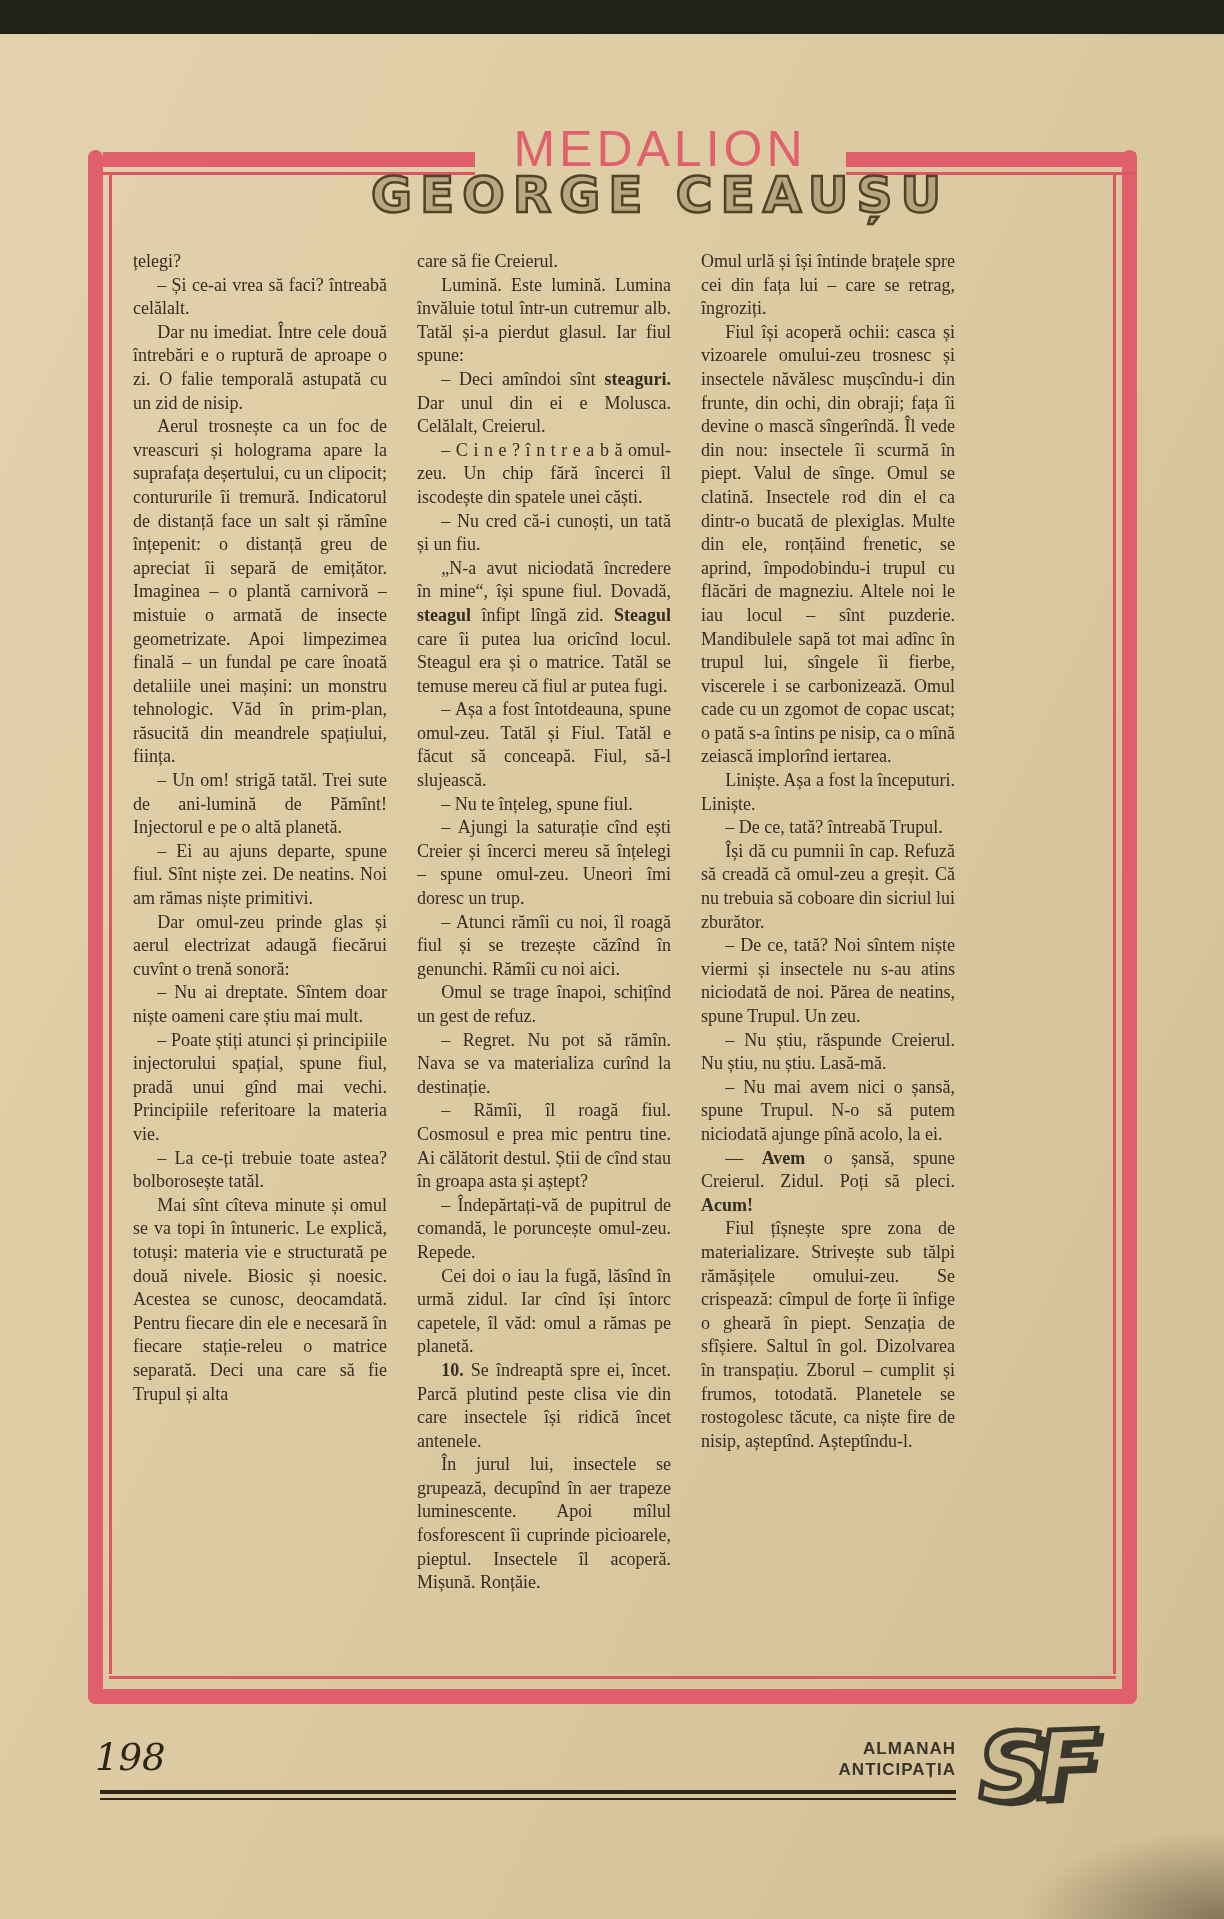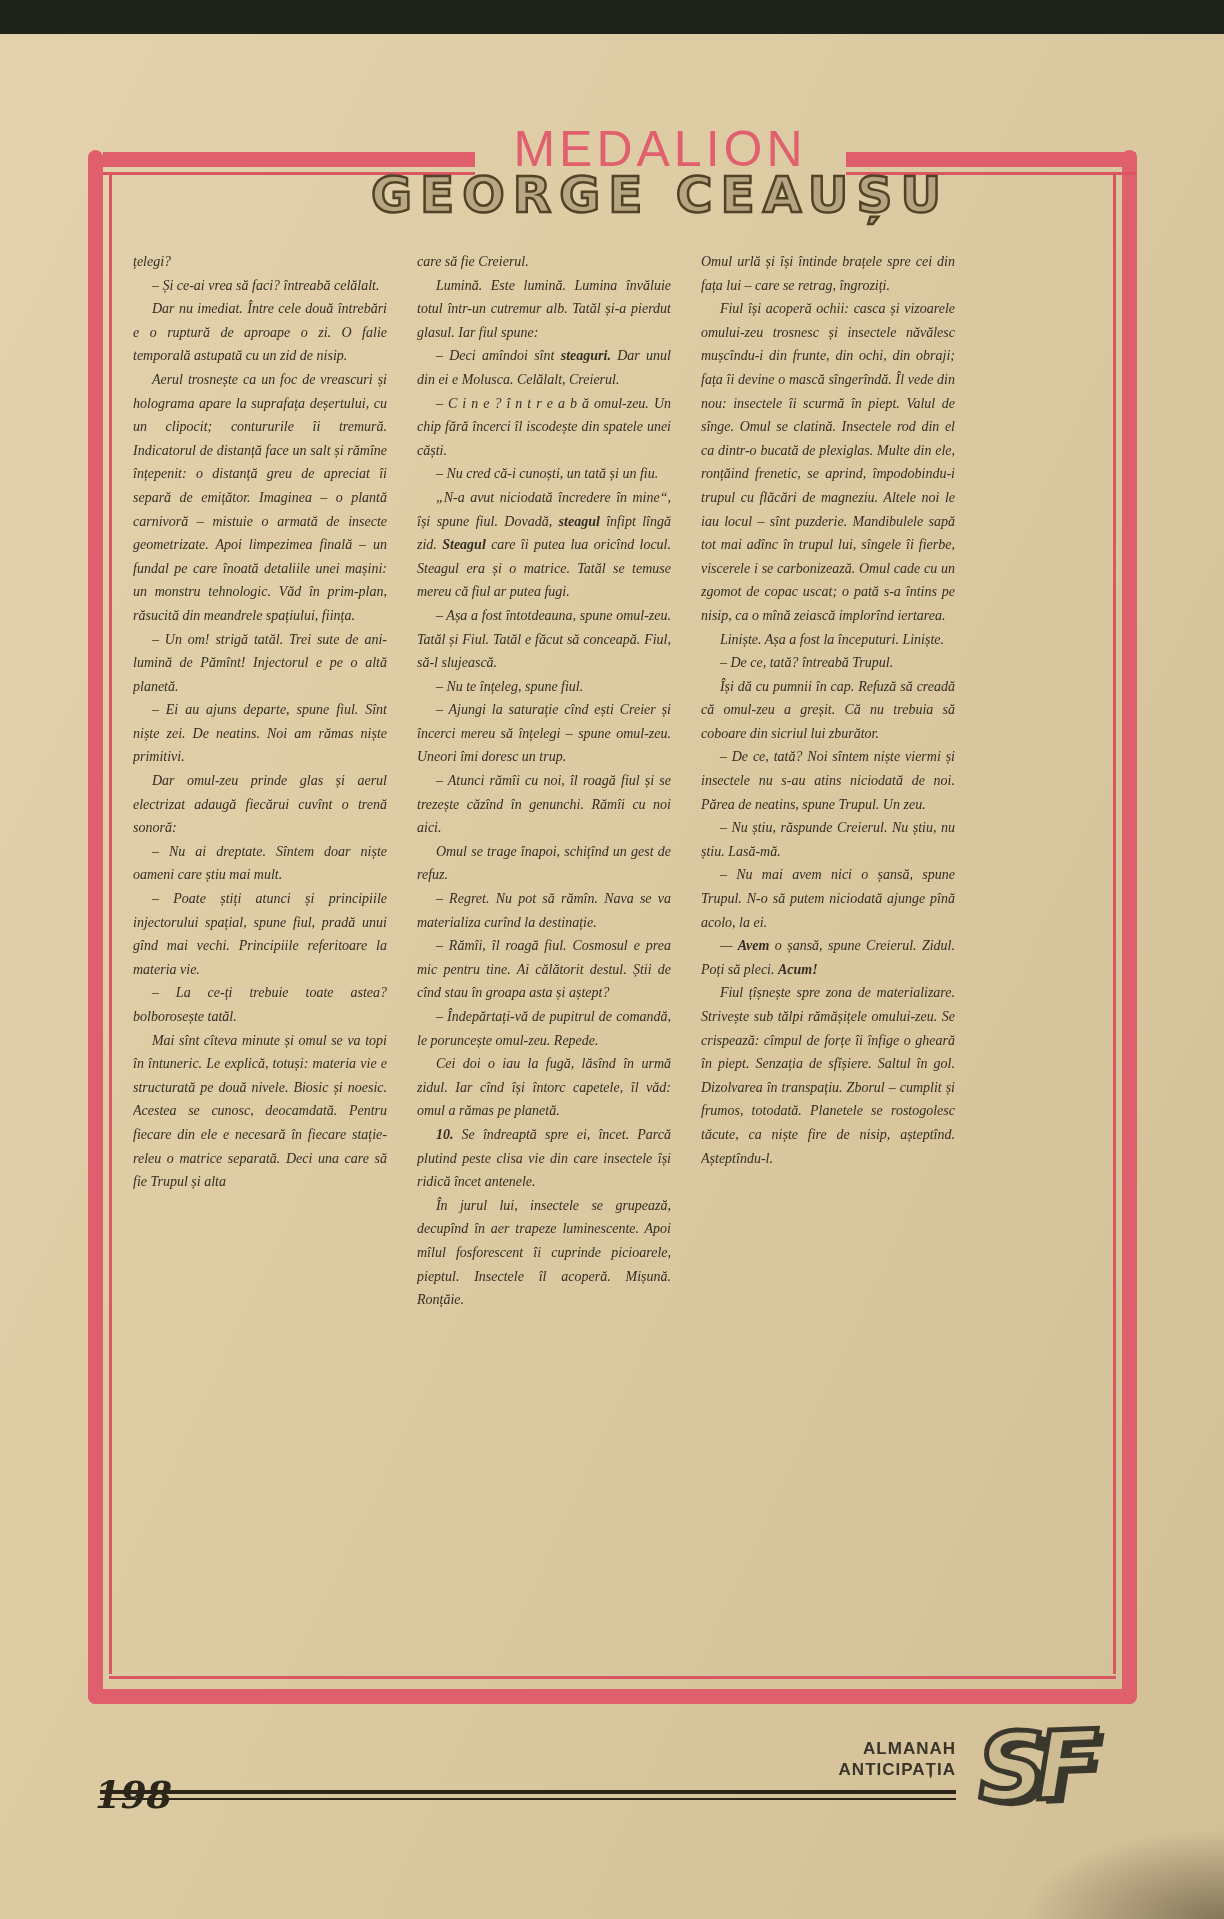--- a/index.html
+++ b/index.html
@@ -40,30 +40,30 @@
     position:absolute;left:100px;top:166px;width:1120px;text-align:center;
     font-family:"DejaVu Sans",sans-serif;font-size:50px;font-weight:bold;
     letter-spacing:8px;color:rgba(81,67,40,0.28);
     -webkit-text-stroke:2.5px #514328;
     white-space:nowrap;
   }
   
   .columns{position:absolute;left:133px;top:250px;width:822px;height:1420px;display:flex;gap:30px;}
   .col{
     width:254px;flex:none;height:1420px;overflow:hidden;
-    text-align:justify;font-size:14px;line-height:23.6px;color:#332d22;font-style:italic;
+    text-align:justify;font-size:18px;line-height:23.6px;color:#332d22;
   }
   .col p{margin:0;text-indent:1.35em;}
   .col p.noindent{text-indent:0;}
   .col b{font-weight:bold;}
   
   .page-number{
     position:absolute;left:95px;top:1736px;
-    font-family:"DejaVu Serif",serif;font-style:italic;font-weight:bold;
-    font-size:37px;color:#2b2619;margin-top:37px;
+    font-family:"DejaVu Serif",serif;font-style:italic;font-weight:normal;
+    font-size:37px;color:#2b2619;
   }
   .footer-rule{
     position:absolute;left:100px;top:1790px;width:856px;height:4px;
     border-top:4px solid #2b2619;border-bottom:2px solid #2b2619;
   }
   .publication{
     position:absolute;left:700px;top:1738px;width:256px;text-align:right;
     font-family:"Liberation Sans",sans-serif;font-weight:bold;font-size:17px;
     line-height:21px;color:#3a352a;letter-spacing:1px;
   }

